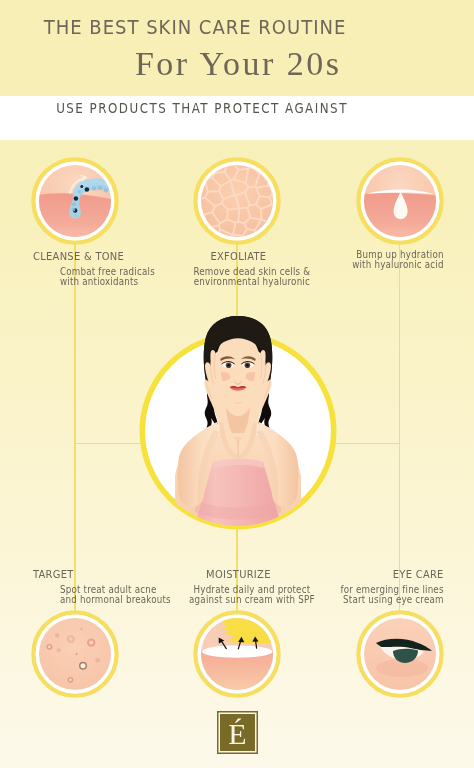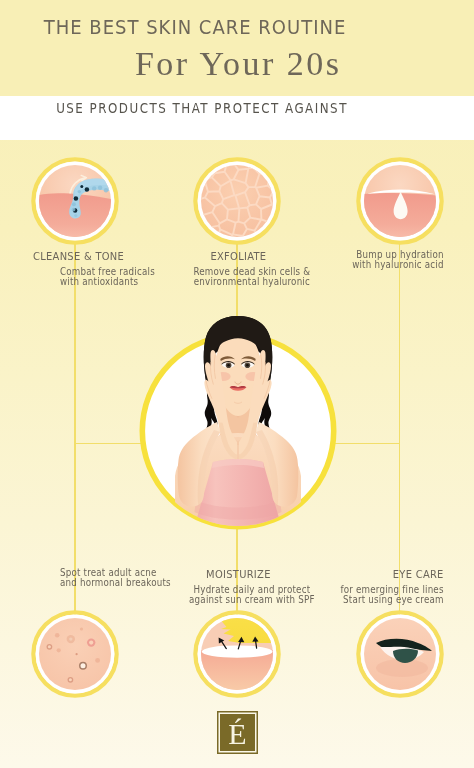--- a/index.html
+++ b/index.html
@@ -405,20 +405,21 @@
   <div class="cap c" style="left:138.4px;top:250px;width:200px;">
     <div class="t">EXFOLIATE</div>
     <div class="d">Remove dead skin cells &amp;</div>
     <div class="d">environmental hyaluronic</div>
   </div>
   <div class="cap r" style="left:243.7px;top:250px;width:200px;">
     <div class="d">Bump up hydration</div>
     <div class="d">with hyaluronic acid</div>
   </div>
   <div class="cap" style="left:33px;top:568px;">
+    <div class="t">TARGET</div>
     <div class="d">Spot treat adult acne</div>
     <div class="d">and hormonal breakouts</div>
   </div>
   <div class="cap c" style="left:138.4px;top:568px;width:200px;">
     <div class="t">MOISTURIZE</div>
     <div class="d">Hydrate daily and protect</div>
     <div class="d">against sun cream with SPF</div>
   </div>
   <div class="cap r" style="left:243.7px;top:568px;width:200px;text-align:right;">
     <div class="t">EYE CARE</div>

